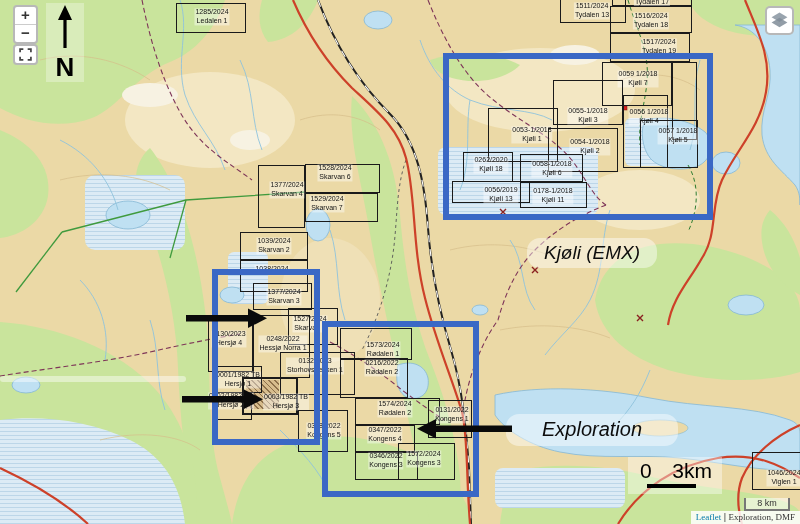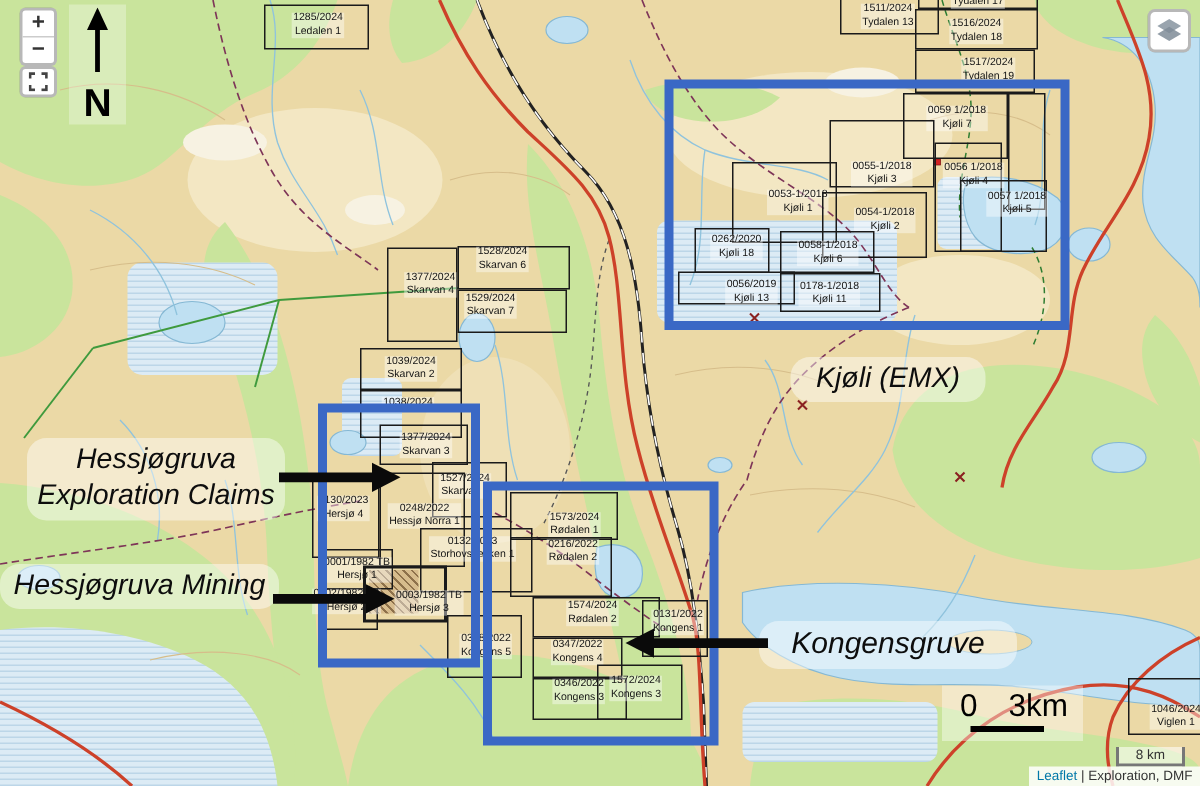--- a/index.html
+++ b/index.html
@@ -52,21 +52,21 @@
     font-size:15px;font-weight:bold;color:#333;text-decoration:none;cursor:pointer;}
   #zoomctl a+a{border-top:1px solid #ccc;}
   #fullscreenctl{left:13px;top:44px;width:25px;height:21px;display:flex;align-items:center;justify-content:center;}
   #layersctl{right:6px;top:6px;width:29px;height:29px;border-radius:5px;display:flex;align-items:center;justify-content:center;}
 
   #scalectl{position:absolute;right:10px;bottom:13px;z-index:6;width:46px;
     border:2px solid #777;border-top:none;background:rgba(255,255,255,.55);
     font-size:9px;line-height:11px;color:#333;text-align:center;box-sizing:border-box;}
   #attribution{position:absolute;right:0;bottom:0;z-index:6;background:rgba(255,255,255,.85);
     font-size:9px;line-height:12px;padding:0 5px 1px 5px;color:#333;}
-  #attribution a{text-decoration:none;color:#0078A8;cursor:pointer;}
+  #attribution a{text-decoration:none;color:#0078A8;cursor:pointer;font-family:Liberation Serif, serif;}
   #attribution .src{color:#333;}
 </style>
 </head>
 <body>
 
 <div class="stage">
 
   <svg class="base" width="800" height="524" viewBox="0 0 800 524">
     <defs>
       <pattern id="marsh" width="6" height="4" patternUnits="userSpaceOnUse">
@@ -378,29 +378,24 @@
       <div class="claim-label" style="left: 784px; top: 478px;">
         <div>1046/2024</div>
         <div>Viglen 1</div>
       </div>
     </div>
 
   <div class="blue-box" id="box-kjoli"></div>
   <div class="blue-box" id="box-hessjogruva"></div>
   <div class="blue-box" id="box-kongens"></div>
 
-  <div class="anno" id="anno-exploration">
-    <div>Hessjøgruva</div>
-    <div>Exploration Claims</div>
-  </div>
   <div class="anno" id="anno-mining">
-    <div>Hessjøgruva Mining</div>
   </div>
   <div class="anno" id="anno-kjoli">Kjøli (EMX)</div>
-  <div class="anno" id="anno-kongensgruve">Kongensgruve</div>
+  <div class="anno" id="anno-kongensgruve">Exploration</div>
 
   <div id="anno-scale">
     <div class="nums">
       <span>0</span>
       <span>3km</span>
     </div>
     <div class="bar"></div>
   </div>
 
   <div id="north">

